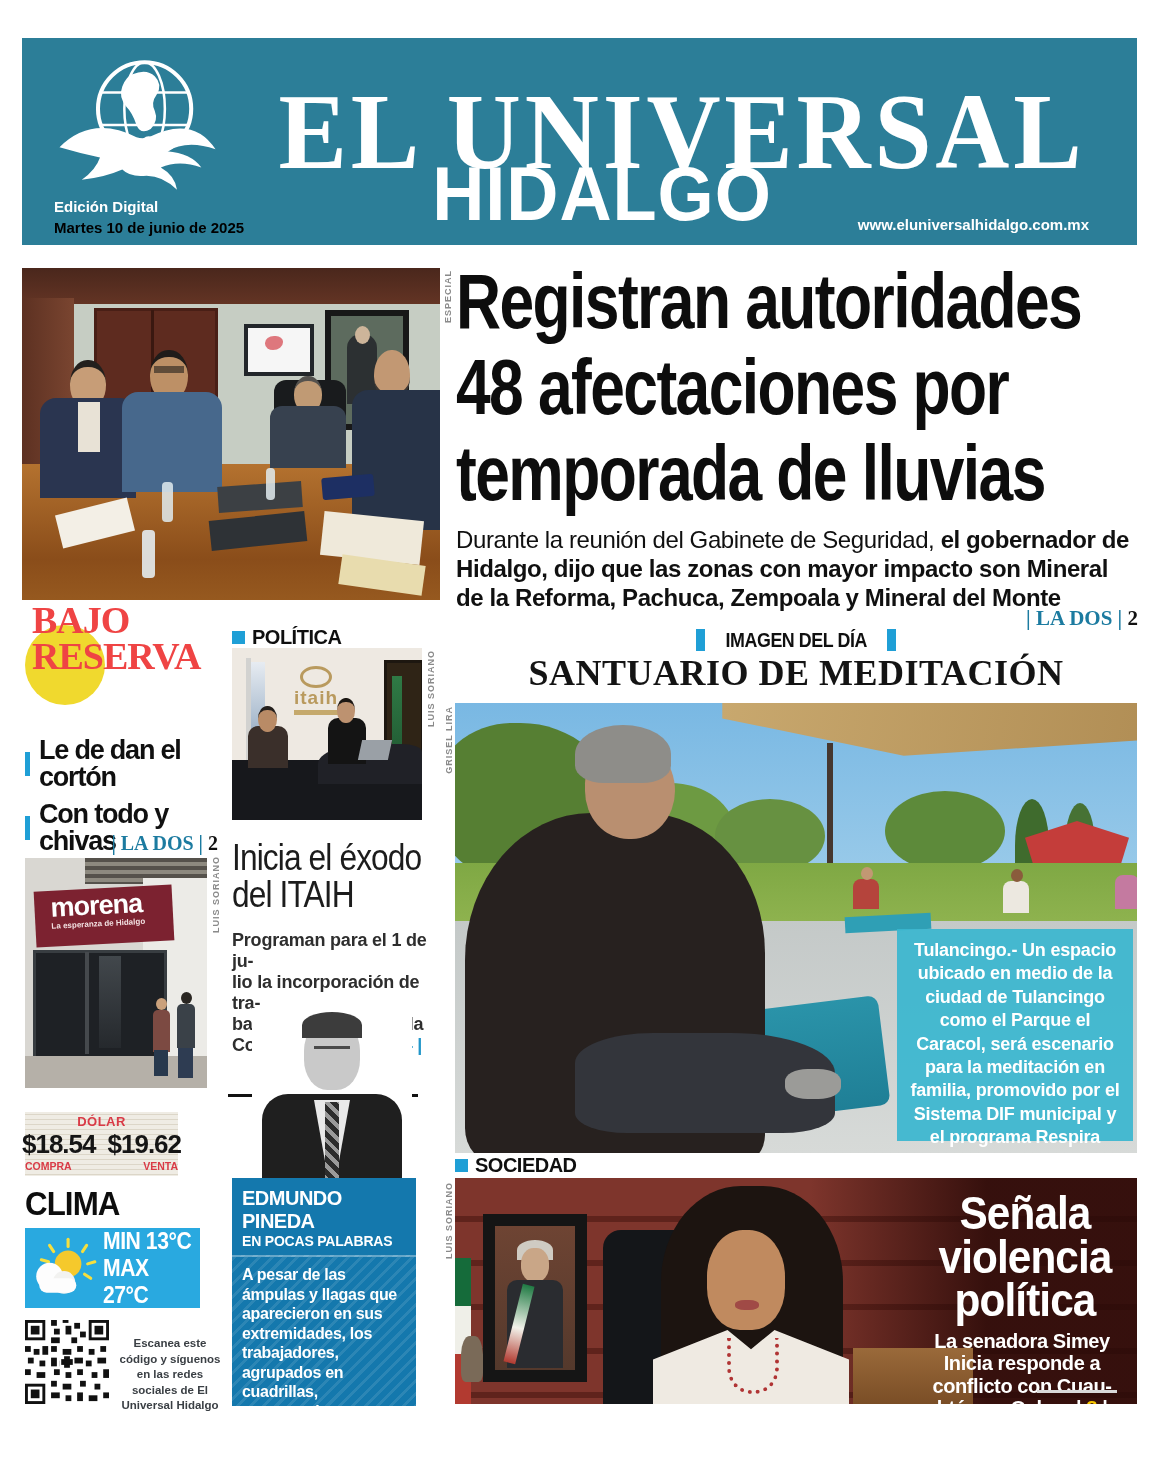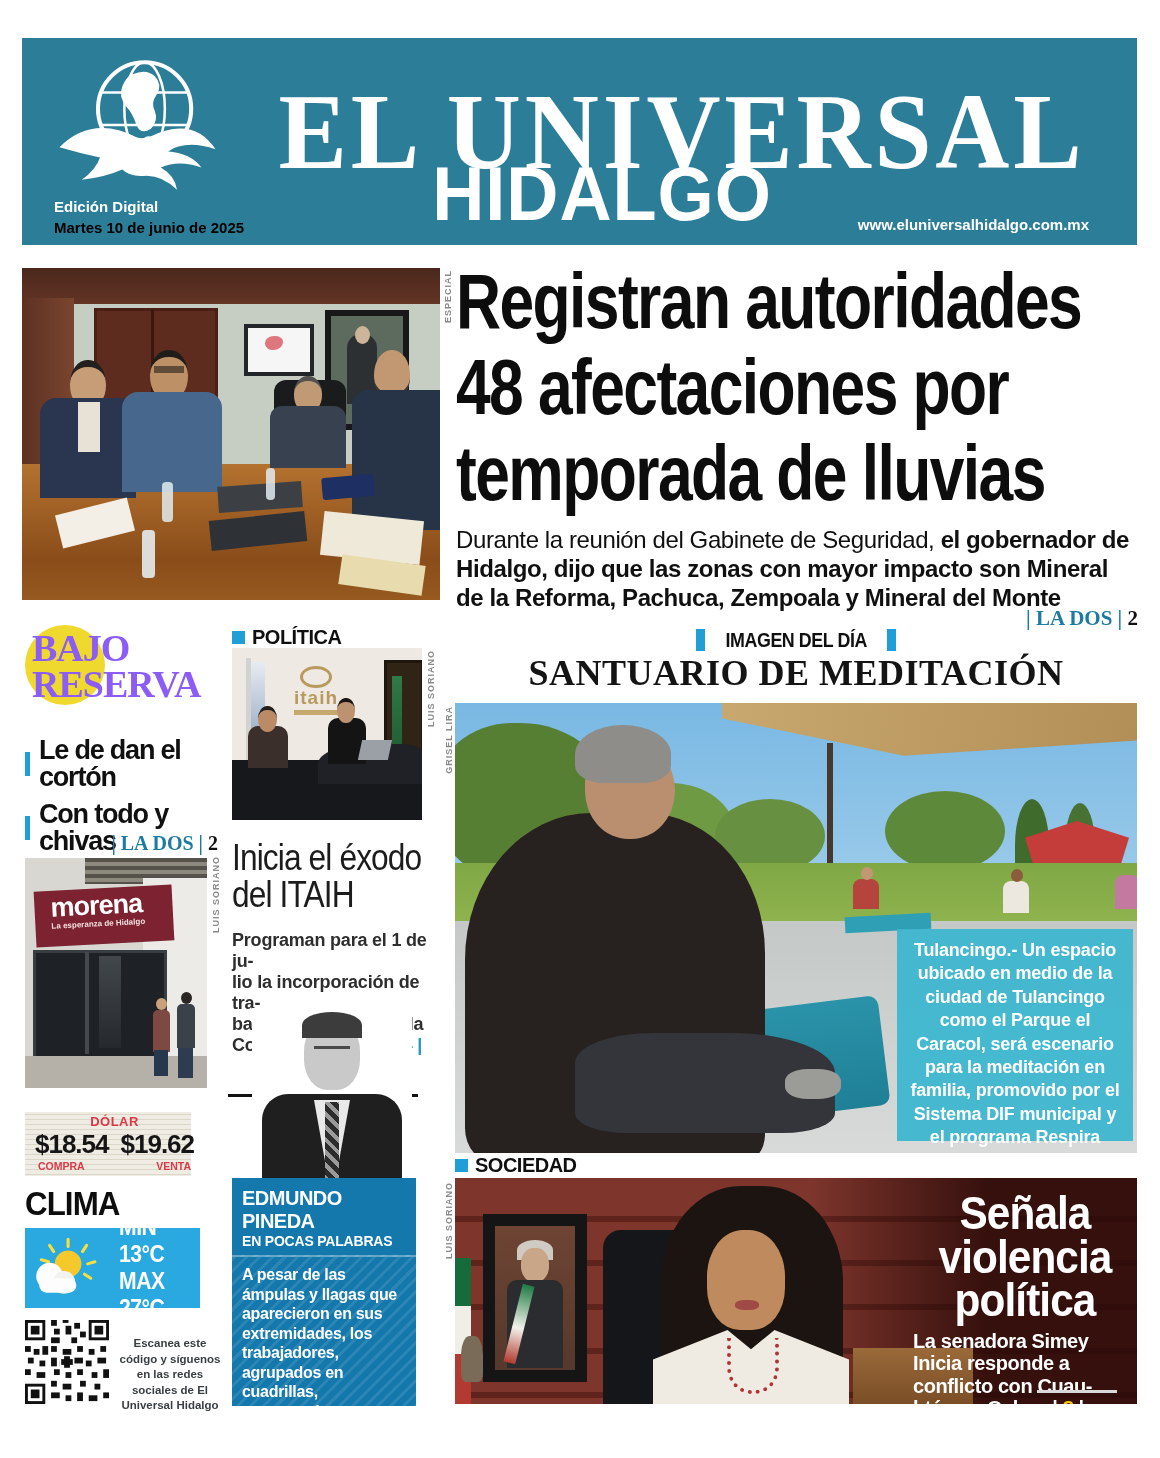--- a/index.html
+++ b/index.html
@@ -95,21 +95,21 @@
     <div class="hl-line" style="font-size:78px;line-height:86px;">temporada de lluvias</div>
   </div>
   <div class="abs deck" style="left:456px;top:526px;width:684px;">
     <span style="font-weight:500;">Durante la reunión del Gabinete de Seguridad, </span><span style="font-weight:800;">el gobernador de Hidalgo, dijo que las zonas con mayor impacto son Mineral de la Reforma, Pachuca, Zempoala y Mineral del Monte</span>
   </div>
   <div class="abs ref" style="left:456px;top:606px;width:682px;text-align:right;font-size:21px;">
     <span class="lbl">| LA DOS | </span><span class="num">2</span>
   </div>
 
   <div class="abs" style="left:25px;top:625px;width:80px;height:80px;border-radius:50%;background:#f0d92e;"></div>
-  <div class="abs serif" style="left:32px;top:630px;font-size:38px;font-weight:800;line-height:0.96;color:#8b5cf6;letter-spacing:-1px;">
+  <div class="abs serif" style="left:32px;top:602px;font-size:38px;font-weight:800;line-height:0.96;color:#ef4444;letter-spacing:-1px;">
     <div>BAJO</div>
     <div>RESERVA</div>
   </div>
   <div class="abs" style="left:25px;top:737px;width:200px;">
     <div class="bajo-item">
       <div class="bar"></div>
       <div class="txt">Le de dan el cortón</div>
     </div>
     <div class="bajo-item">
       <div class="bar"></div>
@@ -139,21 +139,21 @@
     <div class="abs" style="left:131px;top:140px;width:11px;height:12px;background:#caa17c;border-radius:50%;"></div>
     <div class="abs" style="left:129px;top:192px;width:14px;height:26px;background:#27384d;"></div>
     <div class="abs" style="left:152px;top:146px;width:18px;height:44px;background:#3a4148;border-radius:5px 5px 0 0;"></div>
     <div class="abs" style="left:156px;top:134px;width:11px;height:12px;background:#2a2622;border-radius:50%;"></div>
     <div class="abs" style="left:153px;top:190px;width:15px;height:30px;background:#2e3c52;"></div>
   </div>
   <div class="v-credit" style="left:211px;top:856px;">LUIS SORIANO</div>
 
   <div class="abs" style="left:25px;top:1112px;width:153px;height:64px;background:
           repeating-linear-gradient(180deg,#efece4 0 2px,#dcd6c8 2px 3px,#efece4 3px 5px);
-          text-align:center;padding-left:13px;">
+          text-align:center;">
     <div style="font-size:13px;font-weight:800;color:#d93a46;letter-spacing:.5px;padding-top:2px;">DÓLAR</div>
     <div style="display:flex;justify-content:center;gap:12px;">
       <div style="font-size:26px;font-weight:800;color:#151515;letter-spacing:-1px;">$18.54</div>
       <div style="font-size:26px;font-weight:800;color:#151515;letter-spacing:-1px;">$19.62</div>
     </div>
     <div style="display:flex;justify-content:space-between;gap:22px;">
       <div style="font-size:10.5px;font-weight:800;color:#d93a46;">COMPRA</div>
       <div style="font-size:10.5px;font-weight:800;color:#d93a46;">VENTA</div>
     </div>
   </div>
@@ -167,21 +167,21 @@
         <line x1="64" y1="24" x2="57" y2="26"></line>
           <line x1="60" y1="40" x2="54" y2="36"></line>
         <line x1="20" y1="8" x2="24" y2="14"></line>
           <line x1="12" y1="22" x2="19" y2="24"></line>
       </g>
       <circle cx="38" cy="26" r="13" fill="#f5c92c"></circle>
       <circle cx="20" cy="38" r="13" fill="#fdfdfd"></circle>
       <circle cx="34" cy="44" r="11" fill="#f2f2f0"></circle>
       <rect x="10" y="40" width="36" height="14" rx="7" fill="#fdfdfd"></rect>
     </svg>
-    <div style="margin-left:18px;">
+    <div style="margin-left:2px;">
       <div style="font-size:23px;font-weight:700;color:#fff;letter-spacing:-0.5px;transform:scaleX(.92);transform-origin:left center;">MIN 13°C</div>
       <div style="font-size:23px;font-weight:700;color:#fff;letter-spacing:-0.5px;transform:scaleX(.92);transform-origin:left center;">MAX 27°C</div>
     </div>
   </div>
 
   <svg class="abs" viewBox="0 0 29 29" style="left:25px;top:1320px;width:84px;height:84px;background:#fff;">
     <g fill="#111">
       <rect x="0" y="0" width="7" height="7"></rect>
         <rect x="22" y="0" width="7" height="7"></rect>
         <rect x="0" y="22" width="7" height="7"></rect>
@@ -359,21 +359,21 @@
     <div class="abs" style="left:252px;top:52px;width:78px;height:100px;background:#c08a5f;border-radius:46% 46% 42% 42%;"></div>
     <div class="abs" style="left:280px;top:122px;width:24px;height:10px;background:#a04a46;border-radius:40%;"></div>
     <div class="abs" style="left:198px;top:152px;width:196px;height:74px;background:#efeae2;clip-path:polygon(0 40%,38% 0,50% 26%,62% 0,100% 40%,100% 100%,0 100%);"></div>
     <div class="abs" style="left:272px;top:160px;width:44px;height:52px;border:4px dotted #b03434;border-top:none;border-radius:0 0 46% 46%;"></div>
     <div class="abs" style="left:398px;top:170px;width:120px;height:56px;background:linear-gradient(#9a6a3a,#7a4e26);"></div>
     <div class="abs soc-hl" style="left:470px;top:14px;width:200px;">
       <div>Señala</div>
       <div>violencia</div>
       <div>política</div>
     </div>
-    <div class="abs" style="left:458px;top:152px;width:218px;text-align:left;font-size:20px;font-weight:700;color:#fff;line-height:1.12;letter-spacing:-0.4px;">
+    <div class="abs" style="left:458px;top:152px;width:218px;text-align:center;font-size:20px;font-weight:700;color:#fff;line-height:1.12;letter-spacing:-0.4px;">
       <div>La senadora Simey</div>
       <div>Inicia responde a</div>
       <div>conflicto con Cuau-</div>
       <div>
         <span>htémoc Ochoa </span><span>| </span><span style="color:#f7c600;">8</span><span> |</span>
       </div>
     </div>
     <div class="abs" style="left:582px;top:212px;width:80px;height:3px;background:#d9d9d9;"></div>
   </div>
   <div class="v-credit" style="left:444px;top:1182px;">LUIS SORIANO</div>

